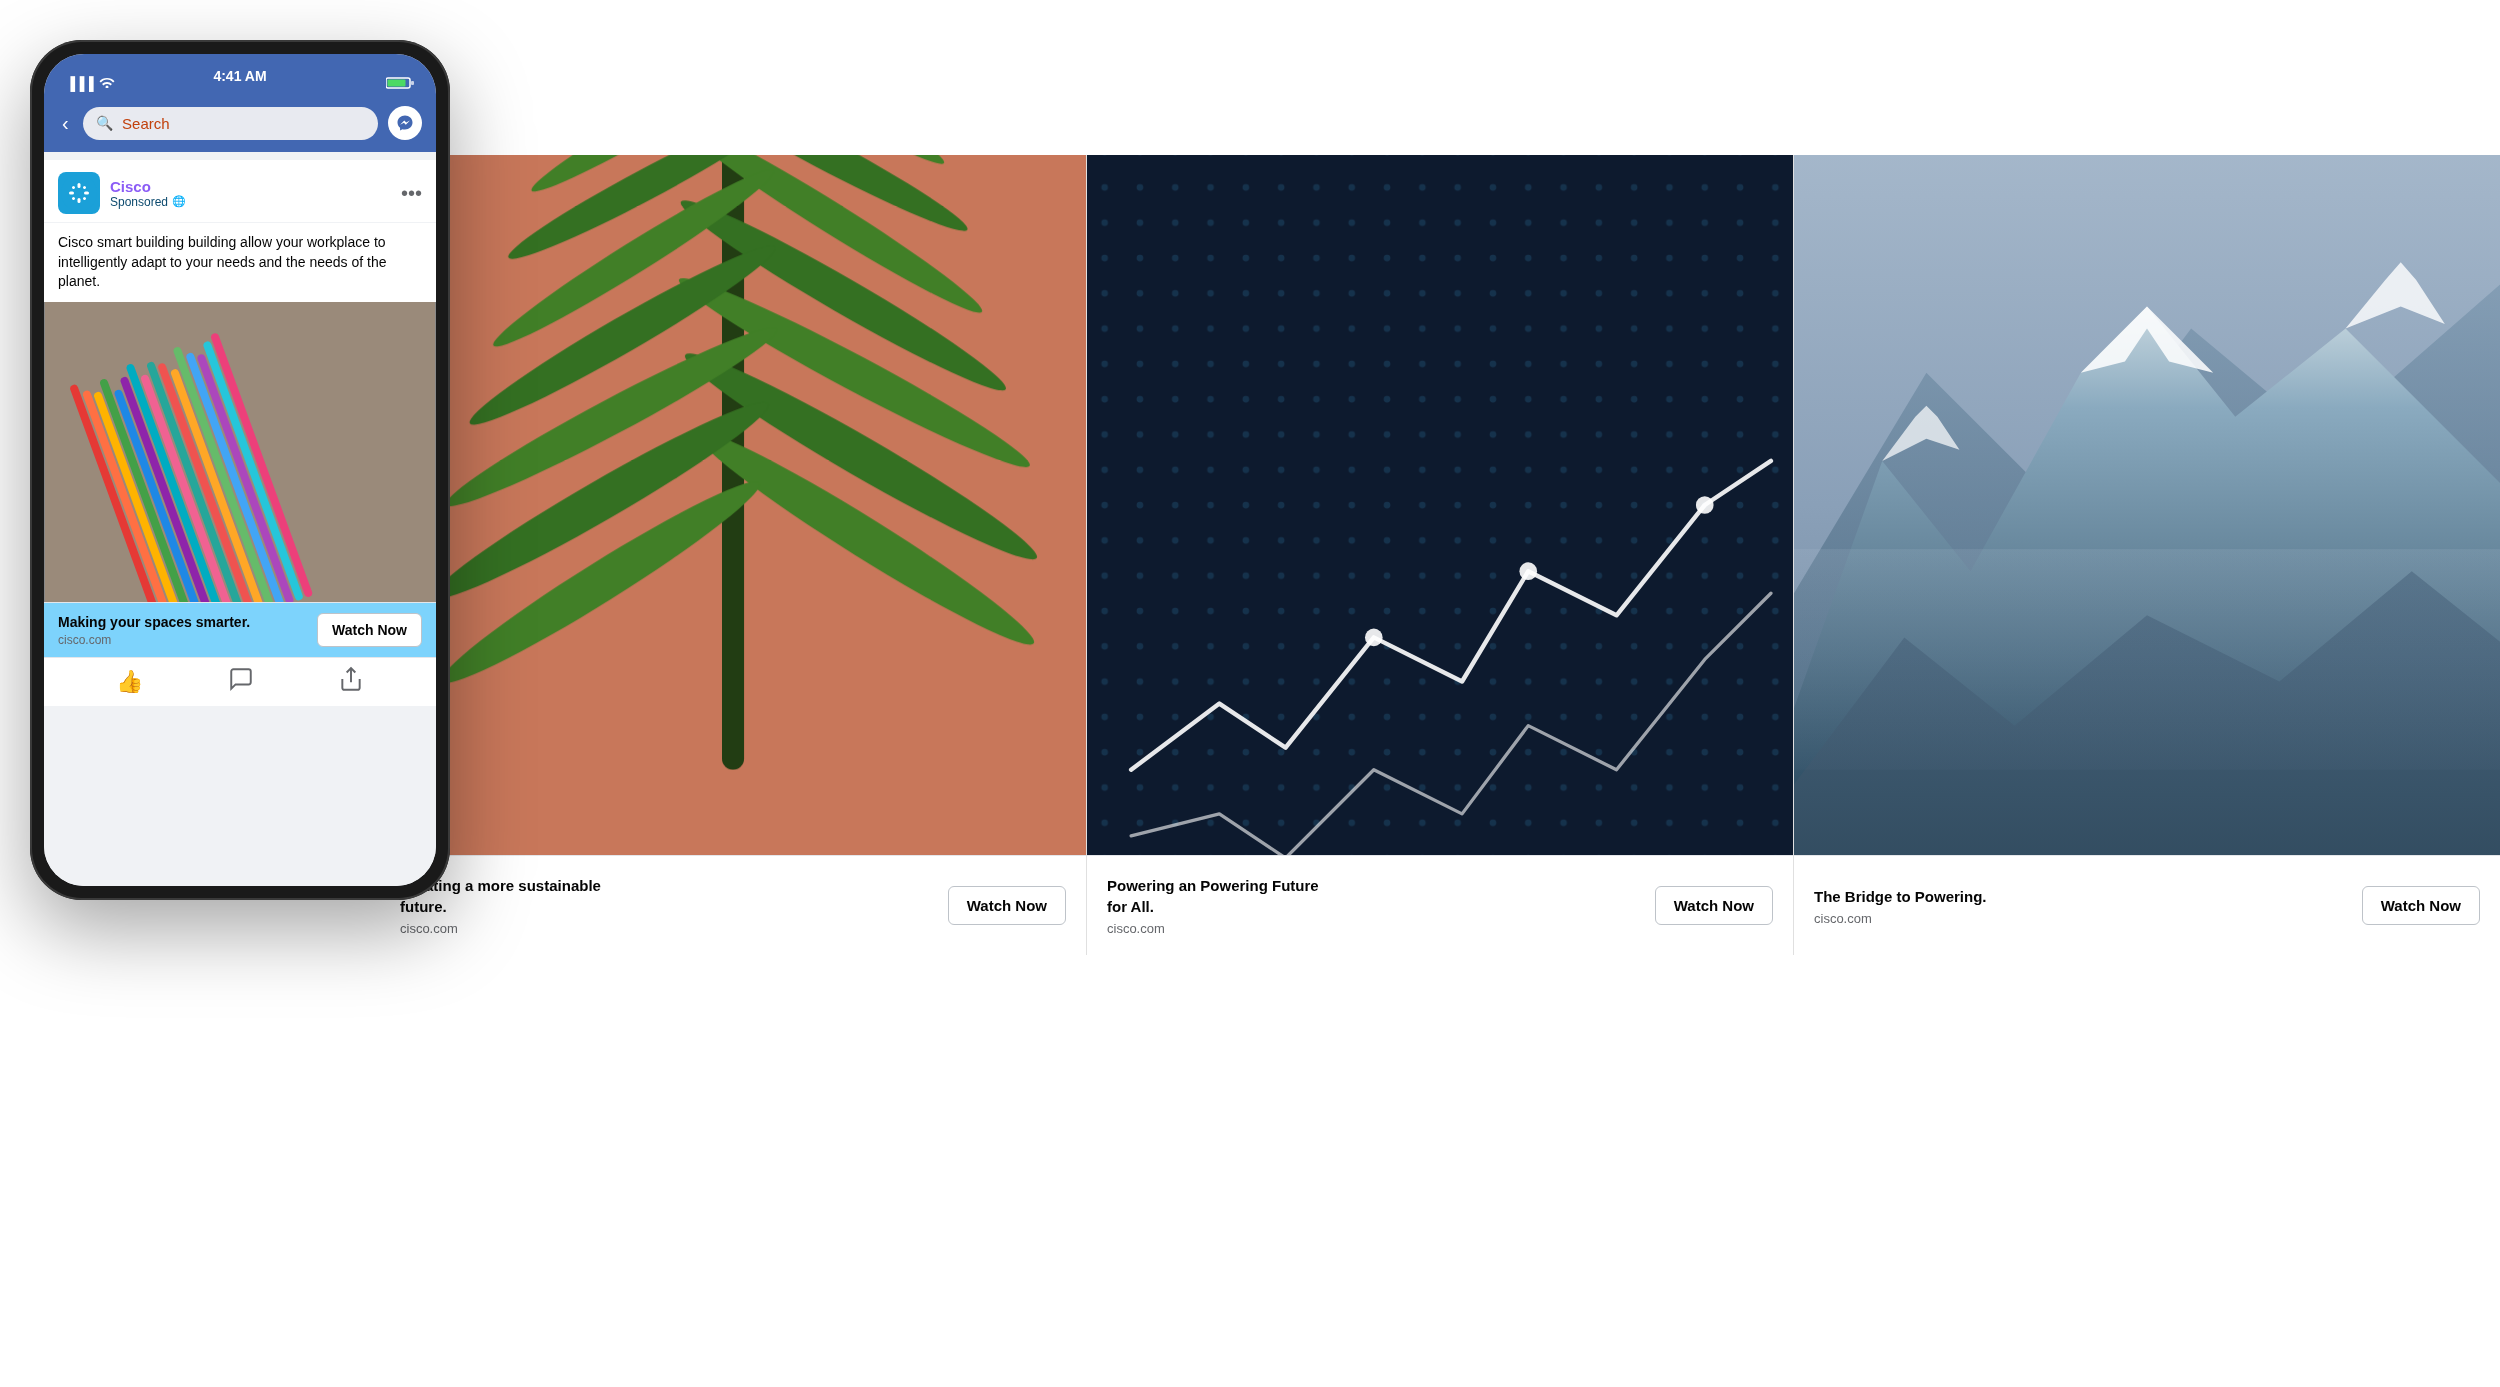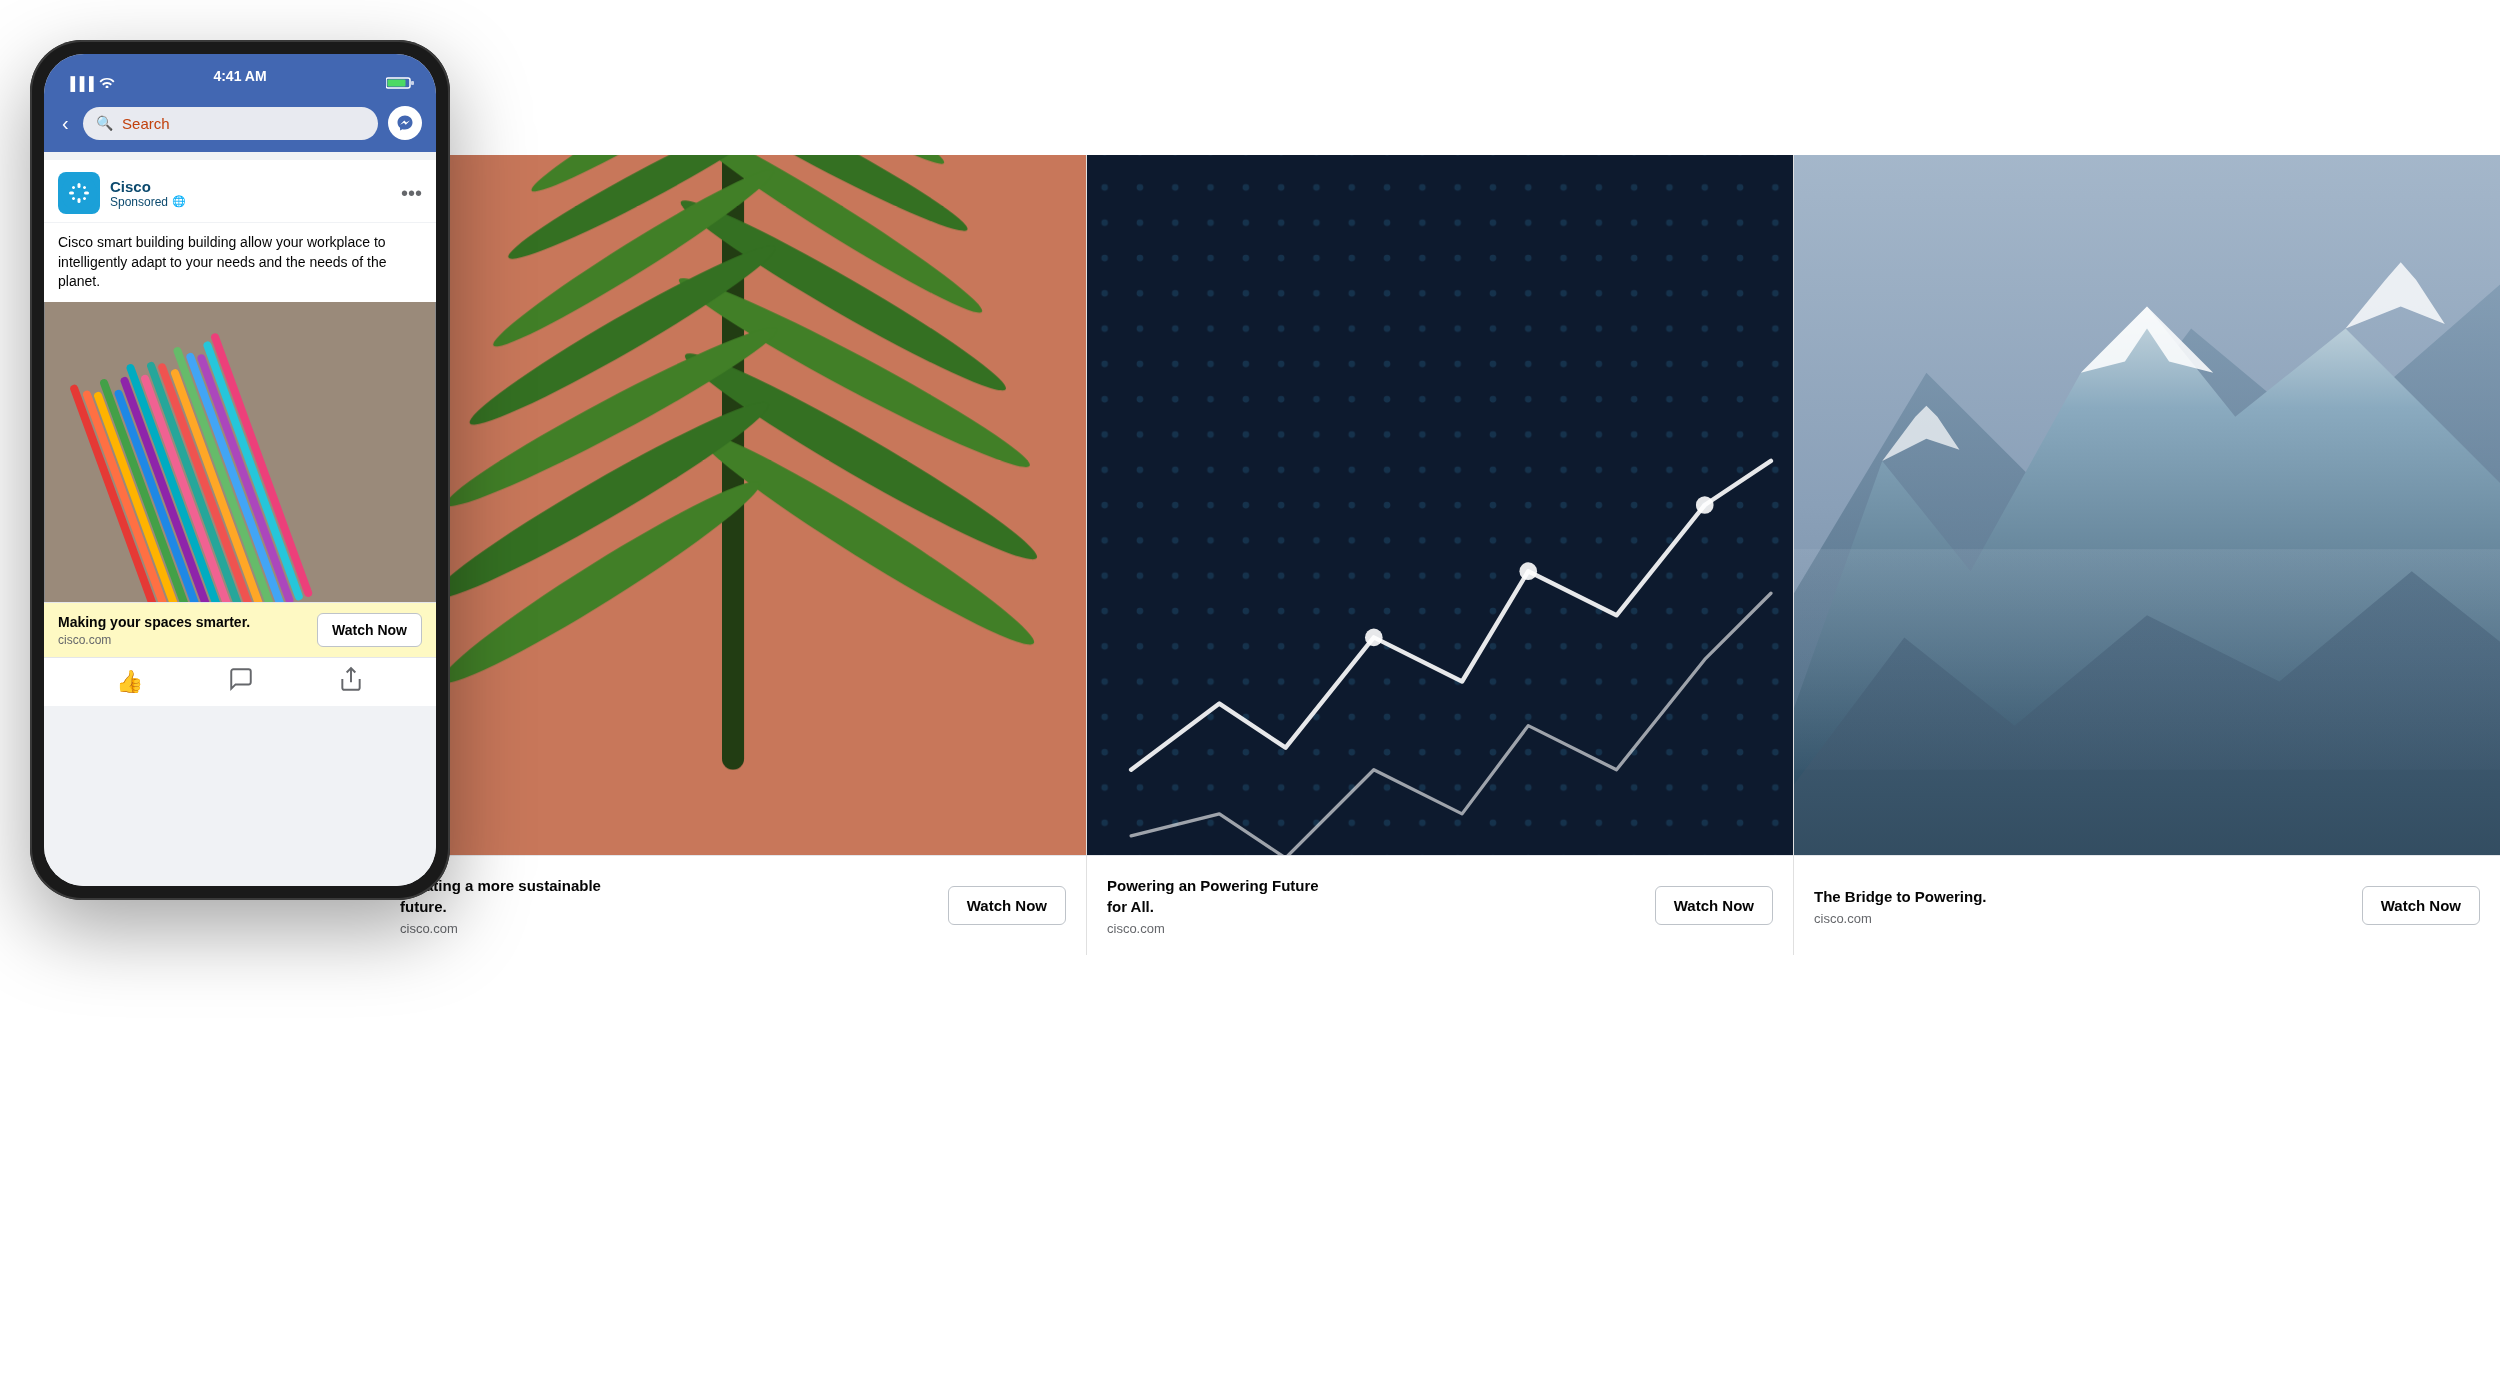--- a/index.html
+++ b/index.html
@@ -158,21 +158,21 @@
       font-size: 10px;
       color: white;
       font-weight: 900;
       letter-spacing: -0.5px;
       flex-shrink: 0;
     }
     .post-meta {}
     .post-company {
       font-size: 15px;
       font-weight: 700;
-      color: #0c4a6e;
+      color: #8b5cf6;
     }
     .post-sponsored {
       font-size: 12px;
       color: #0c4a6e;
       display: flex;
       align-items: center;
       gap: 4px;
     }
     .globe-icon {
       font-size: 11px;
@@ -193,21 +193,21 @@
     
     .ad-image-area {
       position: relative;
       height: 300px;
       background: #888;
       overflow: hidden;
     }
 
     .ad-footer {
       padding: 10px 14px;
-      background: #fef9c3;
+      background: #7dd3fc;
       border-top: 1px solid #e4e6ea;
       display: flex;
       align-items: center;
       justify-content: space-between;
     }
     .ad-footer-text {}
     .ad-title-phone {
       font-size: 14px;
       font-weight: 700;
       color: #050505;

